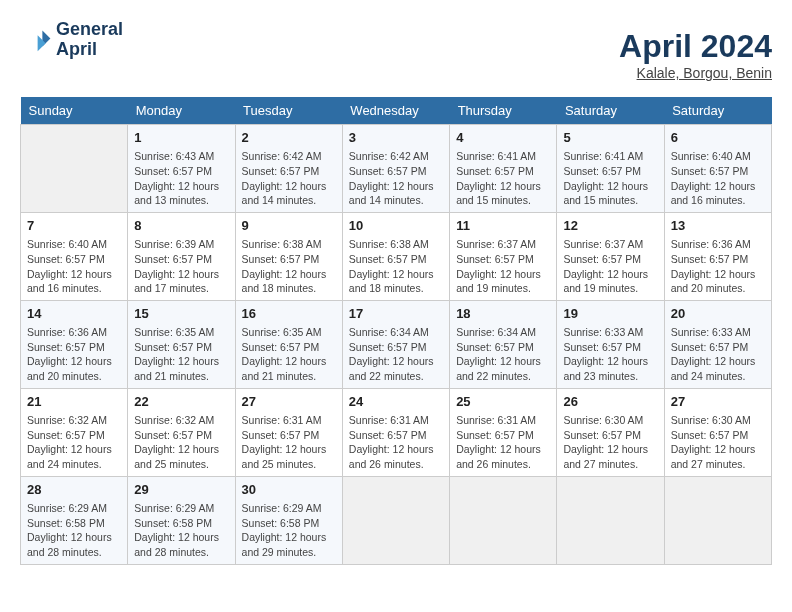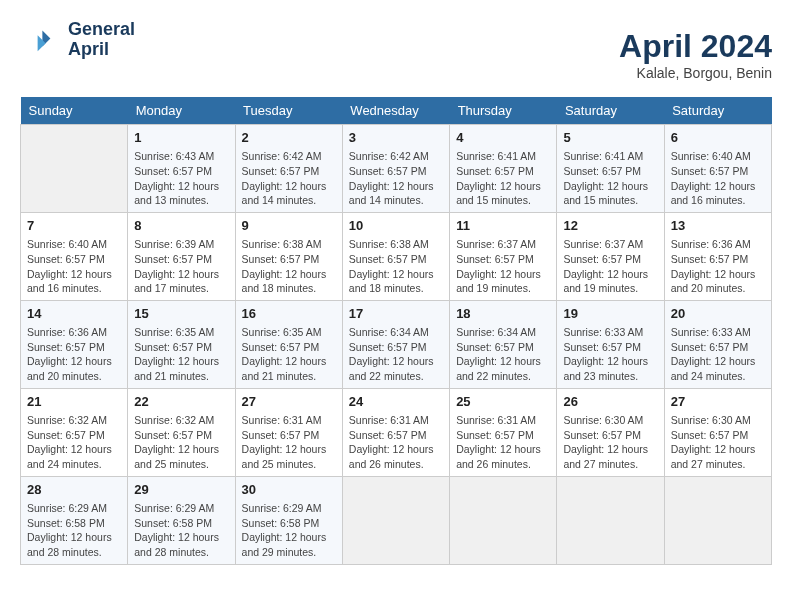--- a/index.html
+++ b/index.html
@@ -12,21 +12,21 @@
     }
     .header {
       display: flex;
       justify-content: space-between;
       align-items: flex-start;
       margin-bottom: 16px;
     }
     .logo {
       display: flex;
       align-items: center;
-      gap: 16px;
+      gap: 4px;
     }
     .logo-text {
       font-size: 18px;
       font-weight: bold;
       color: #1a3a5c;
       line-height: 1.1;
     }
     .logo-text span {
       display: block;
     }
@@ -39,20 +39,21 @@
       margin-top: 8px;
     }
     .month-year {
       font-size: 32px;
       font-weight: bold;
       color: #1a3a5c;
     }
     .location {
       font-size: 14px;
       color: #444;
+      text-decoration: underline;
     }
     table {
       width: 100%;
       border-collapse: collapse;
       font-size: 11px;
     }
     thead tr th {
       background: #2e6da4;
       color: #fff;
       padding: 6px 8px;

